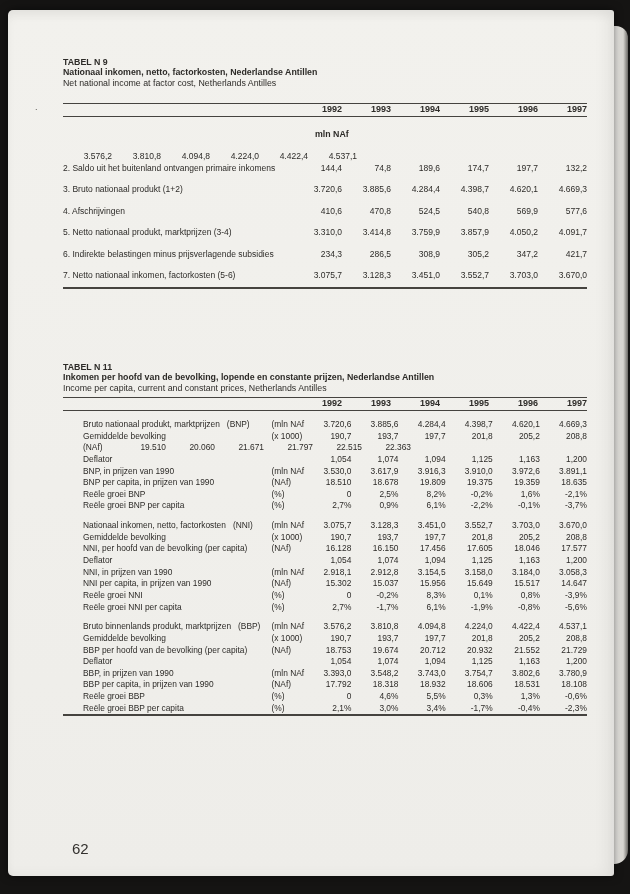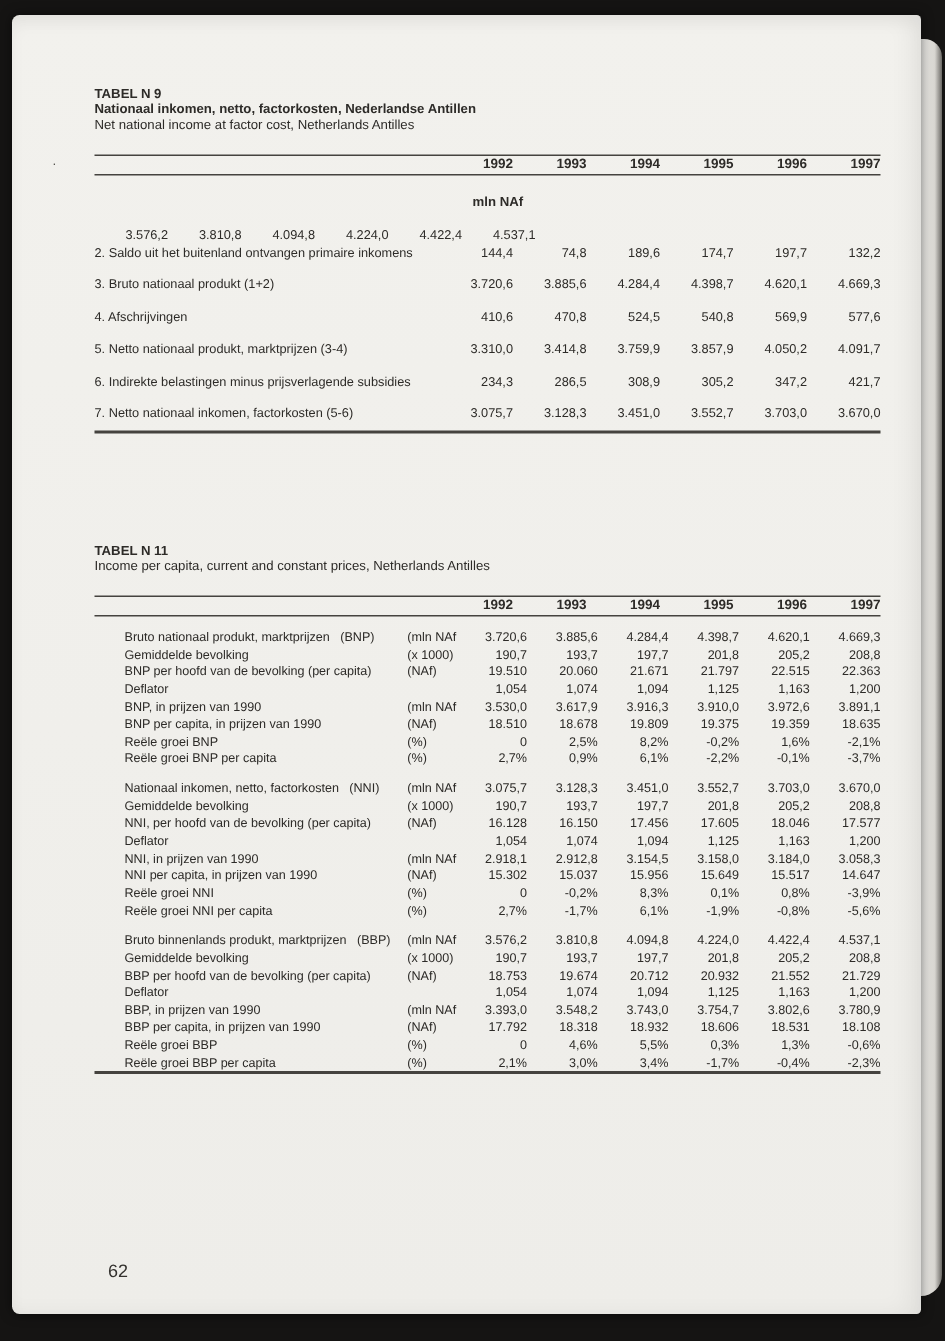--- a/index.html
+++ b/index.html
@@ -47,21 +47,21 @@
   .rows10{position:absolute;left:0;top:92.5px;width:524px;}
   .t10row{font-size:8.5px;line-height:12px;height:12px;}
   .t10row .lbl{flex:1;overflow:visible;}
   .t10row.gap{margin-top:9.5px;}
   .blocks11{position:absolute;left:0;top:57px;width:524px;}
   .tblock{margin-bottom:8px;}
   .t11row{font-size:8.4px;line-height:11.65px;height:11.65px;margin-left:20px;}
   .t11row .lbl{width:196px;overflow:visible;}
   .t11row .unit{width:38px;text-align:left;}
   .t11row .c0{width:45px;}
-  .pagenum{position:absolute;left:64px;top:830px;font-size:12px;color:#33312e;}
+  .pagenum{position:absolute;left:64px;top:830px;font-size:15px;color:#33312e;}
 </style>
 </head>
 <body>
 
 <div class="canvas">
   <div class="under-page"></div>
   <div class="page">
 
     <span class="stray">.</span>
 
@@ -80,29 +80,30 @@
           <div class="trow t10row gap"><span class="lbl">4. Afschrijvingen</span><span class="cell">410,6</span><span class="cell">470,8</span><span class="cell">524,5</span><span class="cell">540,8</span><span class="cell">569,9</span><span class="cell">577,6</span></div>
           <div class="trow t10row gap"><span class="lbl">5. Netto nationaal produkt, marktprijzen (3-4)</span><span class="cell">3.310,0</span><span class="cell">3.414,8</span><span class="cell">3.759,9</span><span class="cell">3.857,9</span><span class="cell">4.050,2</span><span class="cell">4.091,7</span></div>
           <div class="trow t10row gap"><span class="lbl">6. Indirekte belastingen minus prijsverlagende subsidies</span><span class="cell">234,3</span><span class="cell">286,5</span><span class="cell">308,9</span><span class="cell">305,2</span><span class="cell">347,2</span><span class="cell">421,7</span></div>
           <div class="trow t10row gap"><span class="lbl">7. Netto nationaal inkomen, factorkosten (5-6)</span><span class="cell">3.075,7</span><span class="cell">3.128,3</span><span class="cell">3.451,0</span><span class="cell">3.552,7</span><span class="cell">3.703,0</span><span class="cell">3.670,0</span></div>
         </div>
       <div class="rule r-bot10"></div>
     </section>
 
     <section id="t11" class="table-sec">
       <div class="sec-label">TABEL N 11</div>
+      <div class="title-nl">Inkomen per hoofd van de bevolking, lopende en constante prijzen, Nederlandse Antillen</div>
       <div class="title-en">Income per capita, current and constant prices, Netherlands Antilles</div>
       <div class="rule r-top11"></div>
       <div class="trow yearrow y11"><span class="spacer"></span><span class="cell">1992</span><span class="cell">1993</span><span class="cell">1994</span><span class="cell">1995</span><span class="cell">1996</span><span class="cell">1997</span></div>
       <div class="rule r-mid11"></div>
       <div id="t11-blocks" class="blocks11">
           <div class="tblock">
             <div class="trow t11row"><span class="lbl">Bruto nationaal produkt, marktprijzen   (BNP)</span><span class="unit">(mln NAf</span><span class="cell c0">3.720,6</span><span class="cell">3.885,6</span><span class="cell">4.284,4</span><span class="cell">4.398,7</span><span class="cell">4.620,1</span><span class="cell">4.669,3</span></div>
             <div class="trow t11row"><span class="lbl">Gemiddelde bevolking</span><span class="unit">(x 1000)</span><span class="cell c0">190,7</span><span class="cell">193,7</span><span class="cell">197,7</span><span class="cell">201,8</span><span class="cell">205,2</span><span class="cell">208,8</span></div>
-            <div class="trow t11row"><span class="lbl">BNP per hoofd van de bevolking (per capita)</span><span class="unit">(NAf)</span><span class="cell c0">19.510</span><span class="cell">20.060</span><span class="cell">21.671</span><span class="cell">21.797</span><span class="cell">22.515</span><span class="cell">22.363</span></div>
+            <div class="trow t11row"><span class="unit">(NAf)</span><span class="cell c0">19.510</span><span class="cell">20.060</span><span class="cell">21.671</span><span class="cell">21.797</span><span class="cell">22.515</span><span class="cell">22.363</span></div>
             <div class="trow t11row"><span class="lbl">Deflator</span><span class="unit"></span><span class="cell c0">1,054</span><span class="cell">1,074</span><span class="cell">1,094</span><span class="cell">1,125</span><span class="cell">1,163</span><span class="cell">1,200</span></div>
             <div class="trow t11row"><span class="lbl">BNP, in prijzen van 1990</span><span class="unit">(mln NAf</span><span class="cell c0">3.530,0</span><span class="cell">3.617,9</span><span class="cell">3.916,3</span><span class="cell">3.910,0</span><span class="cell">3.972,6</span><span class="cell">3.891,1</span></div>
             <div class="trow t11row"><span class="lbl">BNP per capita, in prijzen van 1990</span><span class="unit">(NAf)</span><span class="cell c0">18.510</span><span class="cell">18.678</span><span class="cell">19.809</span><span class="cell">19.375</span><span class="cell">19.359</span><span class="cell">18.635</span></div>
             <div class="trow t11row"><span class="lbl">Reële groei BNP</span><span class="unit">(%)</span><span class="cell c0">0</span><span class="cell">2,5%</span><span class="cell">8,2%</span><span class="cell">-0,2%</span><span class="cell">1,6%</span><span class="cell">-2,1%</span></div>
             <div class="trow t11row"><span class="lbl">Reële groei BNP per capita</span><span class="unit">(%)</span><span class="cell c0">2,7%</span><span class="cell">0,9%</span><span class="cell">6,1%</span><span class="cell">-2,2%</span><span class="cell">-0,1%</span><span class="cell">-3,7%</span></div>
           </div>
           <div class="tblock">
             <div class="trow t11row"><span class="lbl">Nationaal inkomen, netto, factorkosten   (NNI)</span><span class="unit">(mln NAf</span><span class="cell c0">3.075,7</span><span class="cell">3.128,3</span><span class="cell">3.451,0</span><span class="cell">3.552,7</span><span class="cell">3.703,0</span><span class="cell">3.670,0</span></div>
             <div class="trow t11row"><span class="lbl">Gemiddelde bevolking</span><span class="unit">(x 1000)</span><span class="cell c0">190,7</span><span class="cell">193,7</span><span class="cell">197,7</span><span class="cell">201,8</span><span class="cell">205,2</span><span class="cell">208,8</span></div>
             <div class="trow t11row"><span class="lbl">NNI, per hoofd van de bevolking (per capita)</span><span class="unit">(NAf)</span><span class="cell c0">16.128</span><span class="cell">16.150</span><span class="cell">17.456</span><span class="cell">17.605</span><span class="cell">18.046</span><span class="cell">17.577</span></div>

